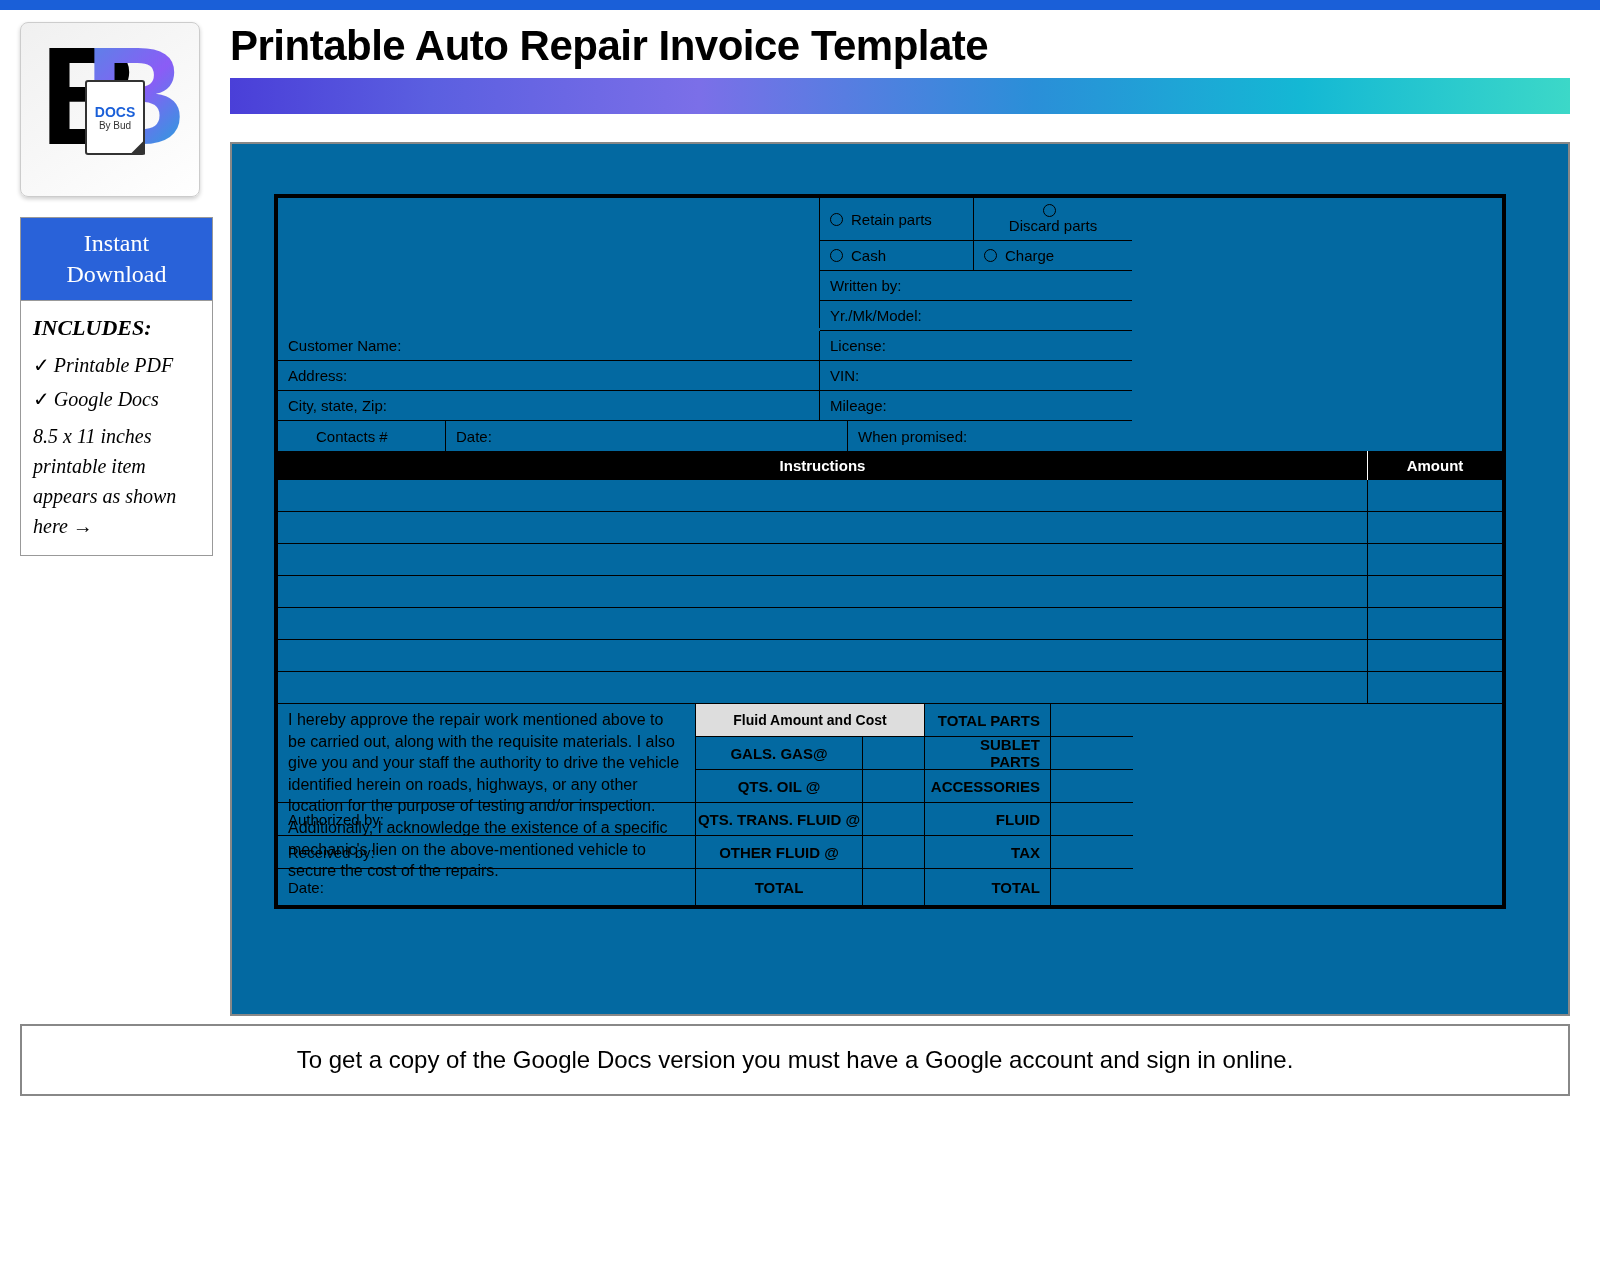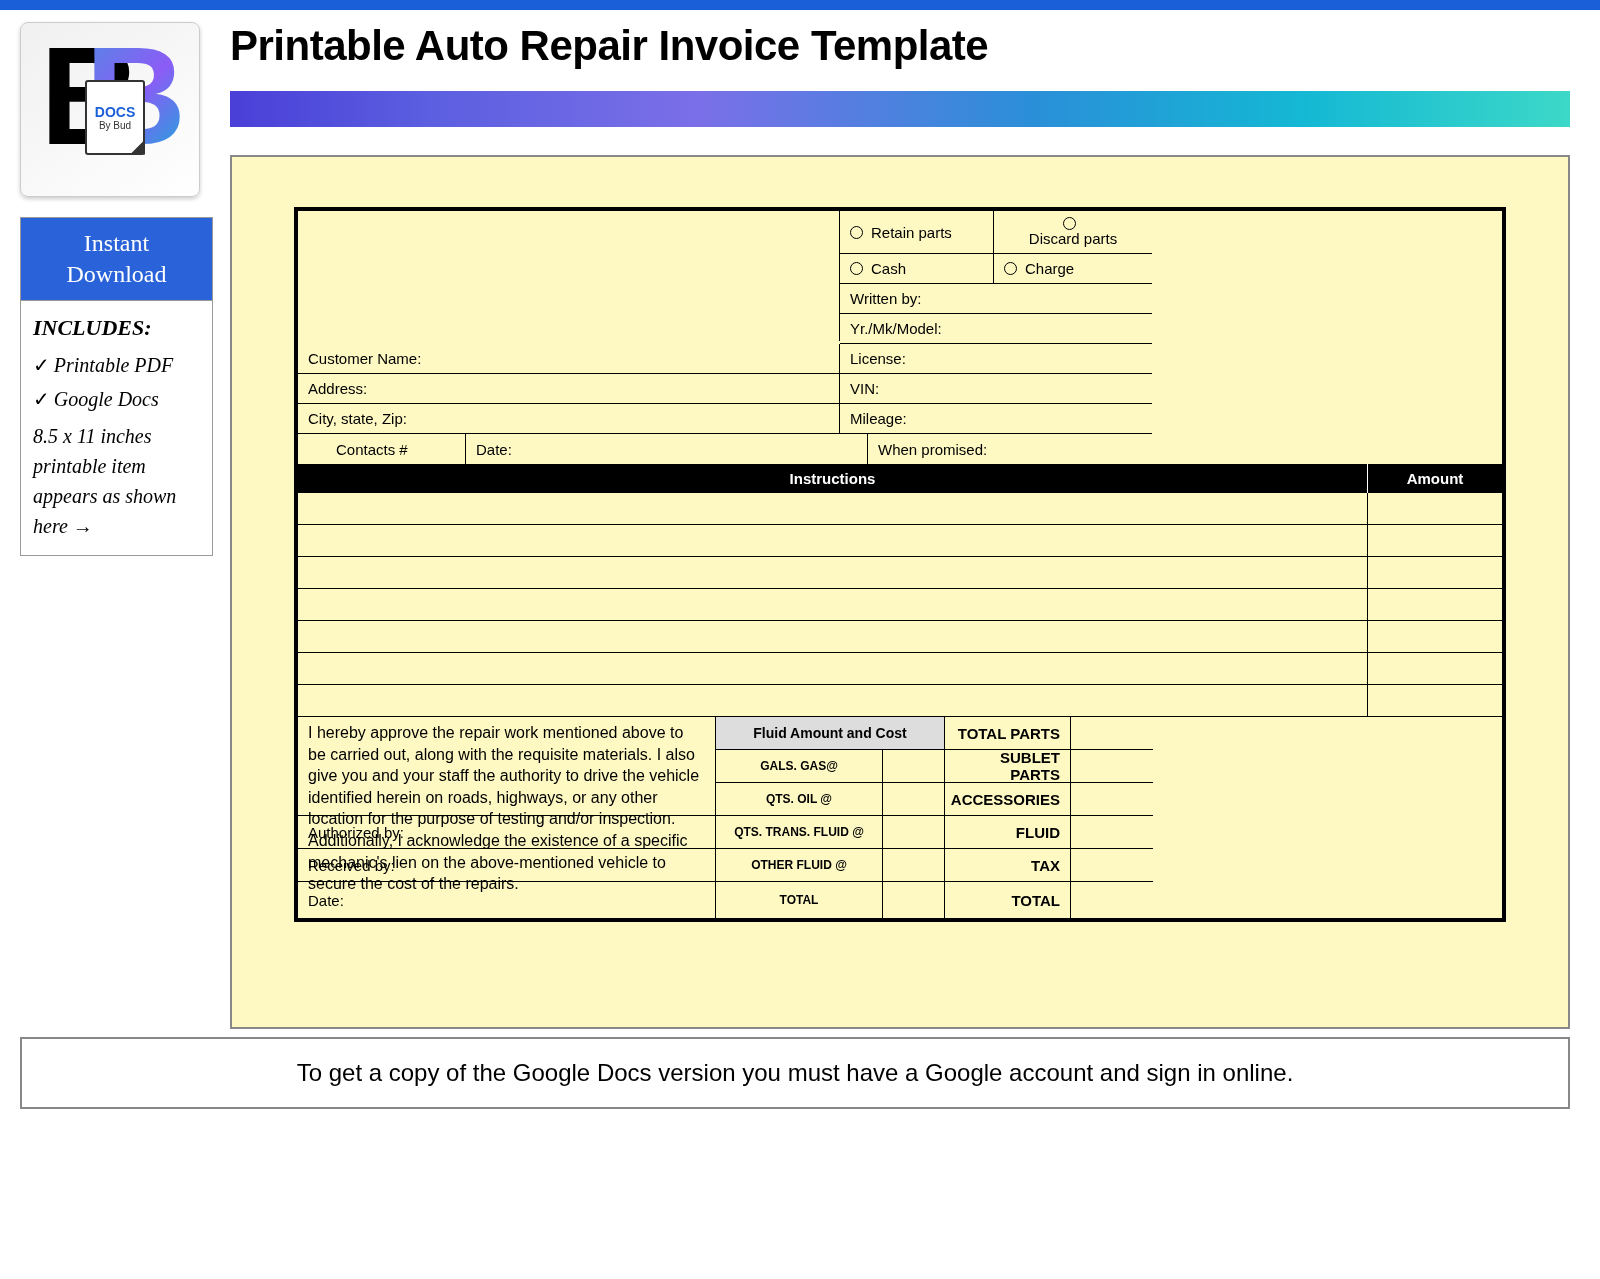--- a/index.html
+++ b/index.html
@@ -123,33 +123,33 @@
 
   .content-area {
     flex: 1;
     padding-left: 15px;
     padding-right: 30px;
   }
   .page-title {
     font-family: Arial, sans-serif;
     font-size: 42px;
     font-weight: 900;
-    margin-bottom: 21px;
+    margin-bottom: 8px;
     letter-spacing: -0.5px;
   }
   .gradient-bar {
     height: 36px;
     background: linear-gradient(90deg, #4a3fd8 0%, #5b5fe0 15%, #7b6fe8 35%, #2a8fd8 60%, #14b8d4 80%, #3cd8c8 100%);
     margin-bottom: 28px;
     width: 100%;
   }
   .doc-frame {
     border: 2px solid #888;
-    background: #fef9c3;
-    padding: 50px 62px 50px 62px;
+    background: #0369a1;
+    padding: 50px 62px 50px 42px;
     height: 874px;
   }
 
   
   .invoice {
     width: 100%;
     border: 4px solid #000;
     font-family: Arial, sans-serif;
     font-size: 15px;
   }
@@ -215,21 +215,21 @@
     align-items: center;
     justify-content: center;
     font-size: 14px;
   }
   .fluid-label {
     width: 245px;
     border-right: 1px solid #000;
     border-bottom: 1px solid #000;
     text-align: center;
     font-weight: bold;
-    font-size: 12px;
+    font-size: 15px;
     display: flex;
     align-items: center;
     justify-content: center;
   }
   .fluid-val {
     width: 84px;
     border-right: 1px solid #000;
     border-bottom: 1px solid #000;
   }
   .sig {

